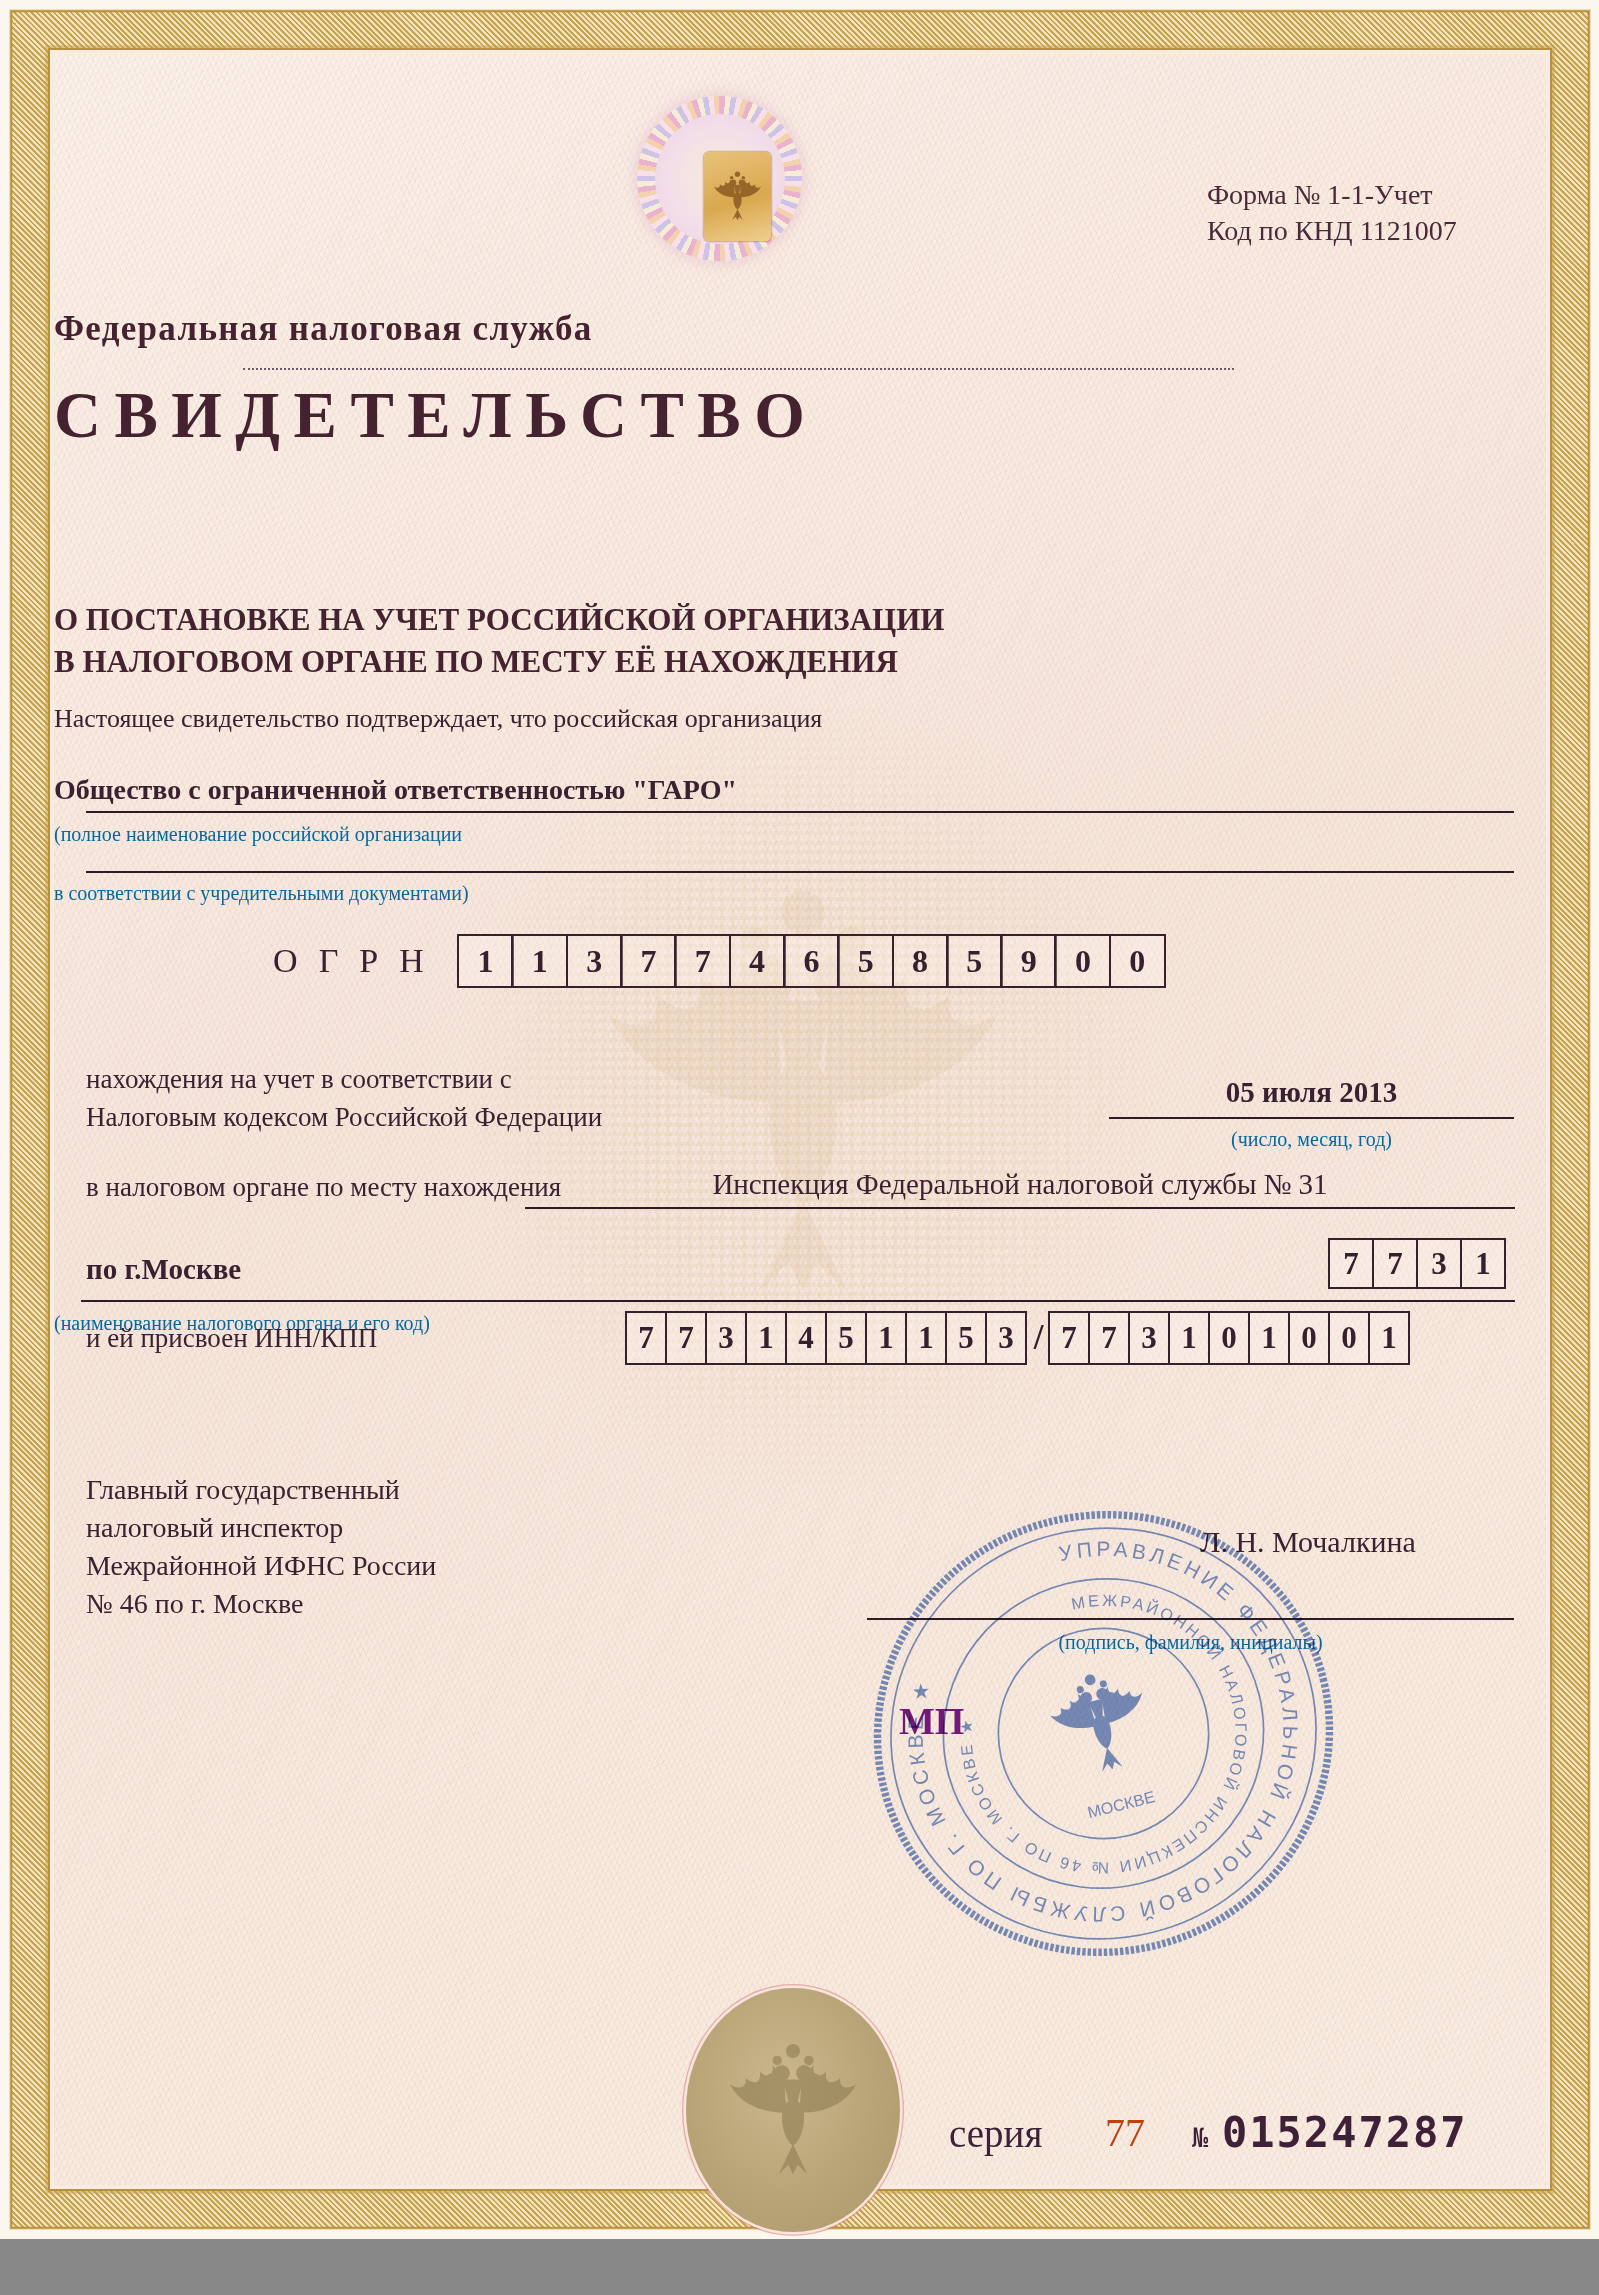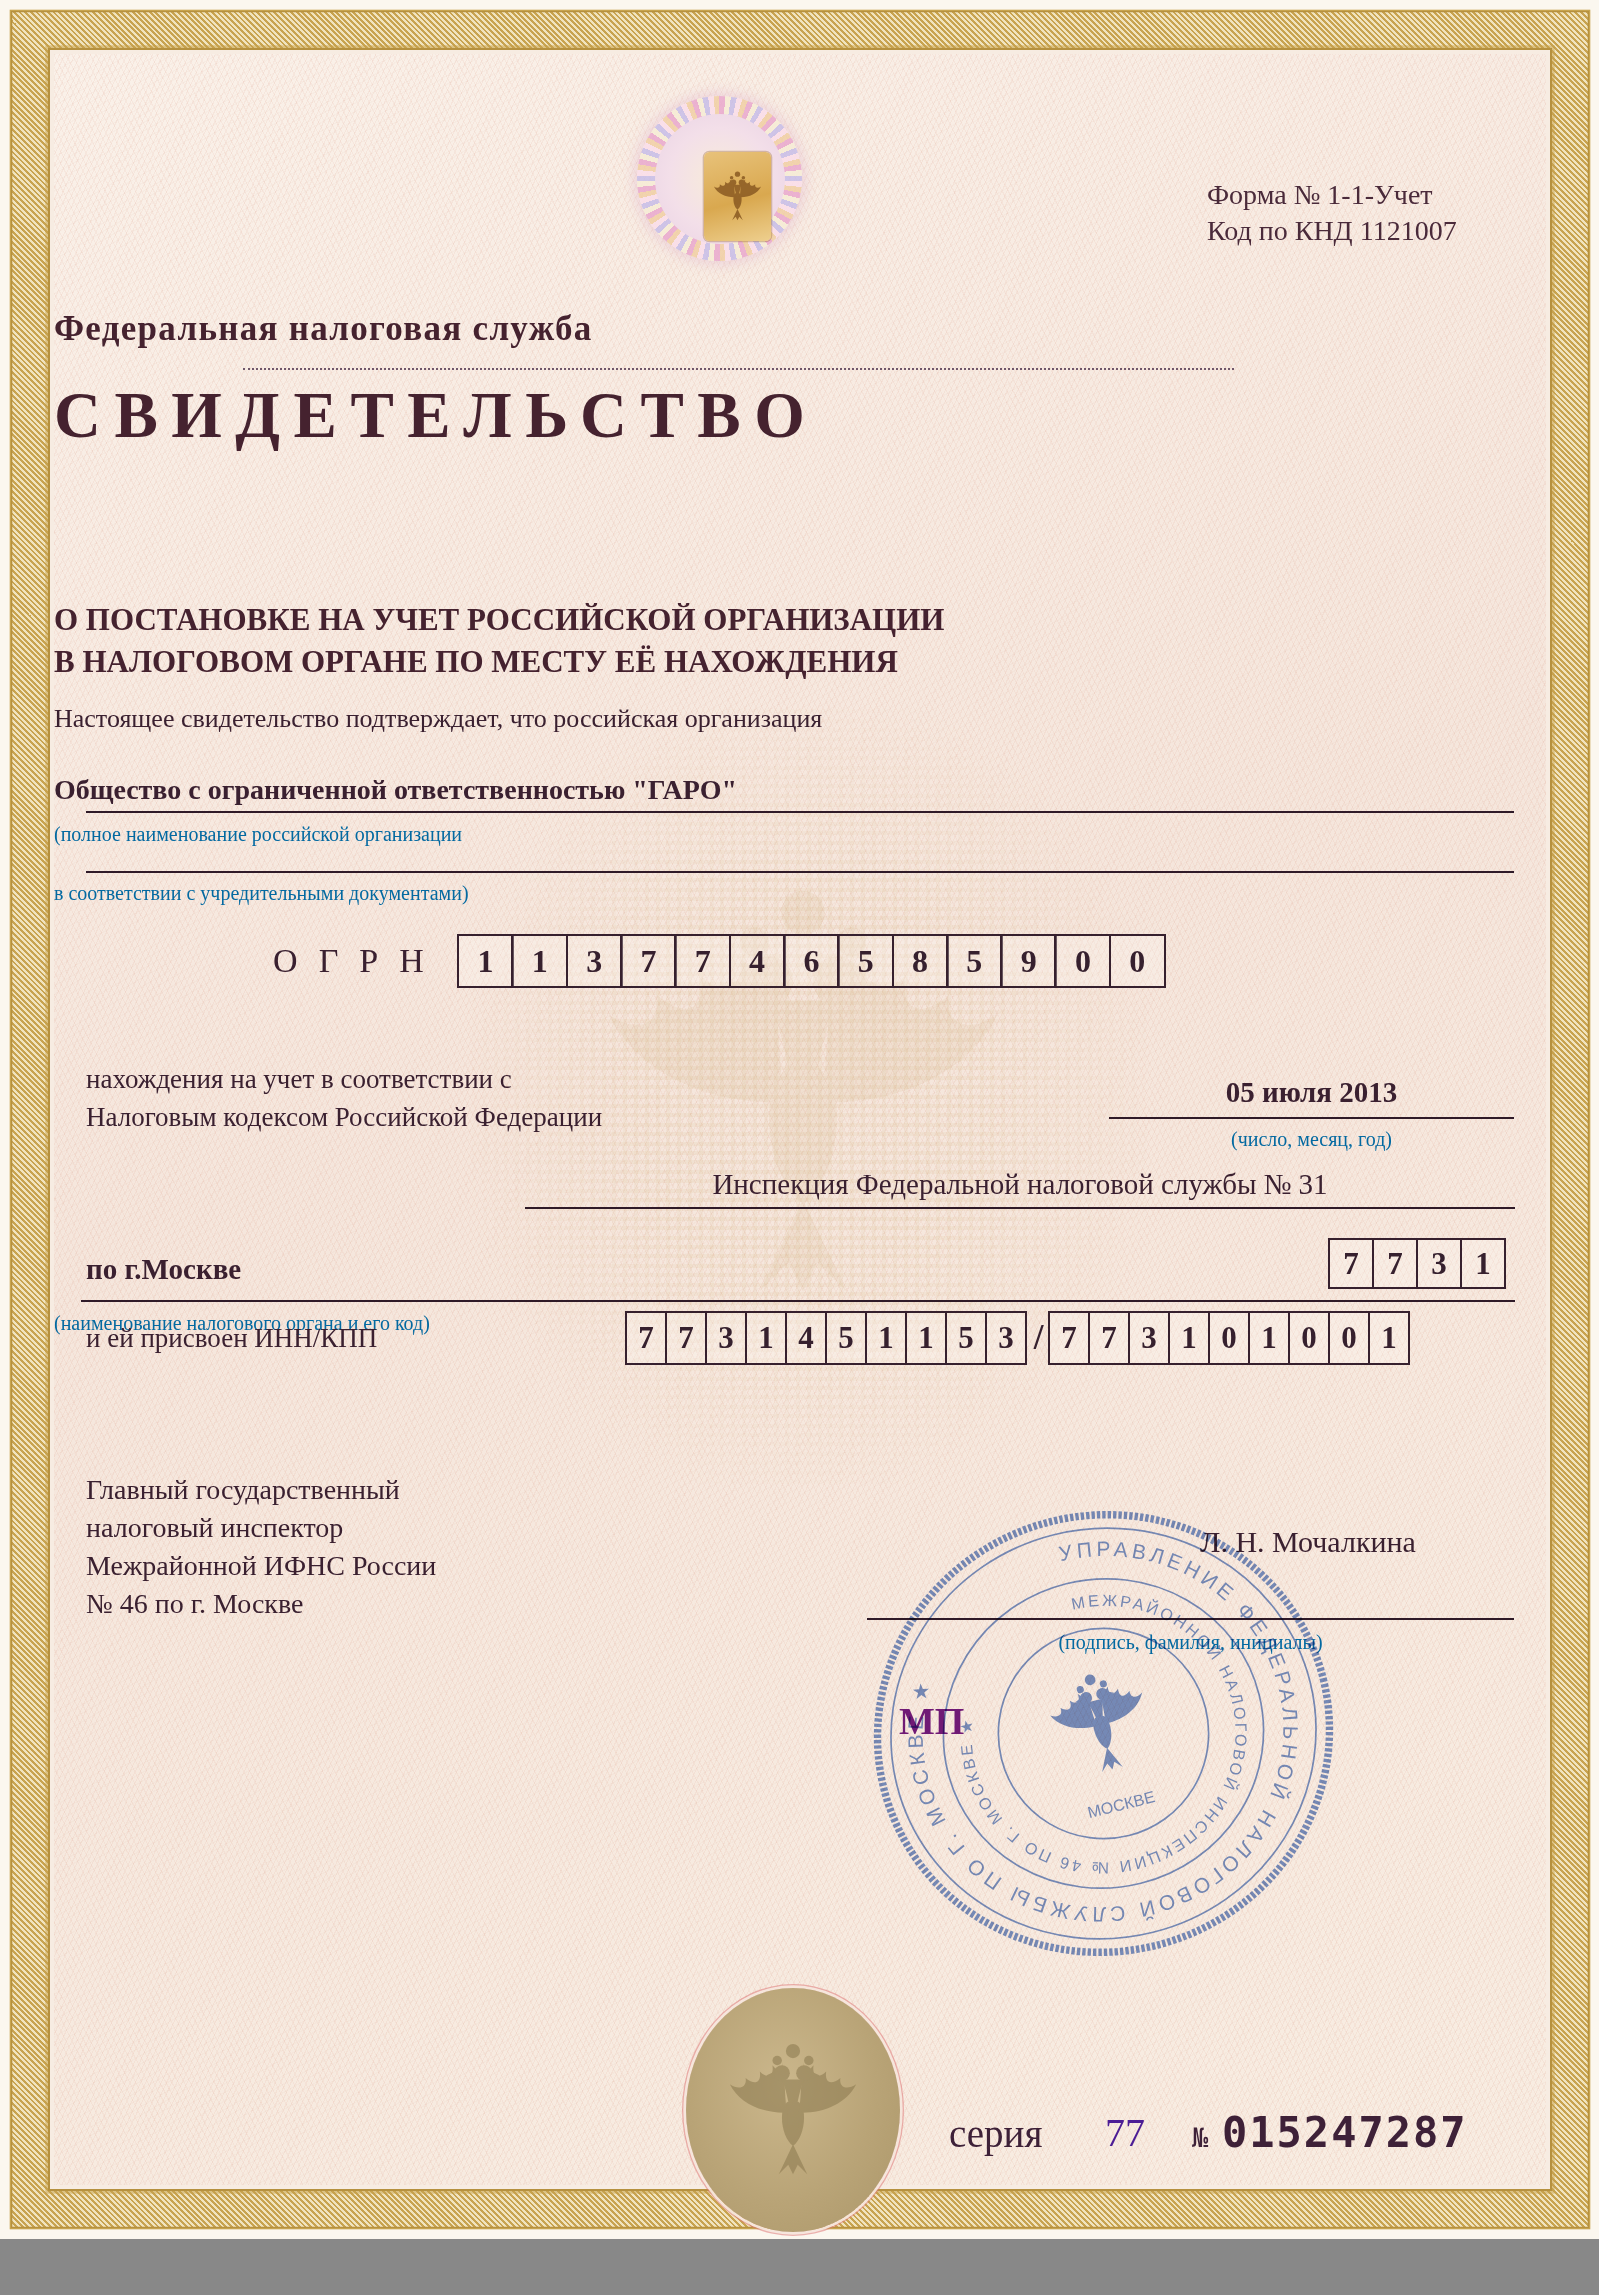--- a/index.html
+++ b/index.html
@@ -118,21 +118,21 @@
   .holo-emblem svg{position:absolute;left:4px;top:9.4px;width:59px;height:70px;color:#8a5a22;opacity:.85;}
   .gold-seal{
     left:686px;top:1988px;width:214px;height:244px;border-radius:50%;
     background:radial-gradient(ellipse at 45% 40%, #cbb78c 0%, #b9a477 55%, #ab9669 100%);
     box-shadow:0 0 0 2.7px rgba(247,236,226,.9), 0 0 0 4px rgba(222,120,120,.55);
   }
   .gold-seal svg{position:absolute;left:28px;top:32px;width:158px;height:179px;color:#8e7c52;opacity:.6;}
 
   
   .series-label{left:949px;top:2111px;font-size:39px;color:#3e2138;}
-  .series-region{left:1105px;top:2109px;font-size:40px;color:#4c1d95;}
+  .series-region{left:1105px;top:2109px;font-size:40px;color:#c2410c;}
   .series-numero{left:1192px;top:2122px;font-size:27px;color:#3e2138;font-family:"DejaVu Sans Mono",monospace;}
   .series-number{left:1222px;top:2108px;font-size:42px;letter-spacing:2px;color:#3e2138;
     font-family:"DejaVu Sans Mono",monospace;font-weight:bold;}
 
   .stamp text{font-family:"Liberation Sans","DejaVu Sans",sans-serif;}
 </style>
 </head>
 <body>
 
 <svg width="0" height="0" style="position:absolute" aria-hidden="true">
@@ -213,20 +213,21 @@
       <span class="cell">0</span>
     </div>
   </div>
 
   <div class="abs reg-1">нахождения  на учет в соответствии с</div>
   <div class="abs reg-2">Налоговым кодексом Российской Федерации</div>
   <div class="abs reg-date">05 июля 2013</div>
   <div class="abs rule date-rule"></div>
   <div class="abs caption date-cap">(число, месяц, год)</div>
 
+  <div class="abs reg-3">в налоговом органе по месту нахождения</div>
   <div class="abs authority">Инспекция Федеральной налоговой службы № 31</div>
   <div class="abs rule auth-rule"></div>
 
   <div class="abs moscow">по г.Москве</div>
   <div class="abs cells code-cells">
     <span class="cell">7</span>
     <span class="cell">7</span>
     <span class="cell">3</span>
     <span class="cell">1</span>
   </div>

